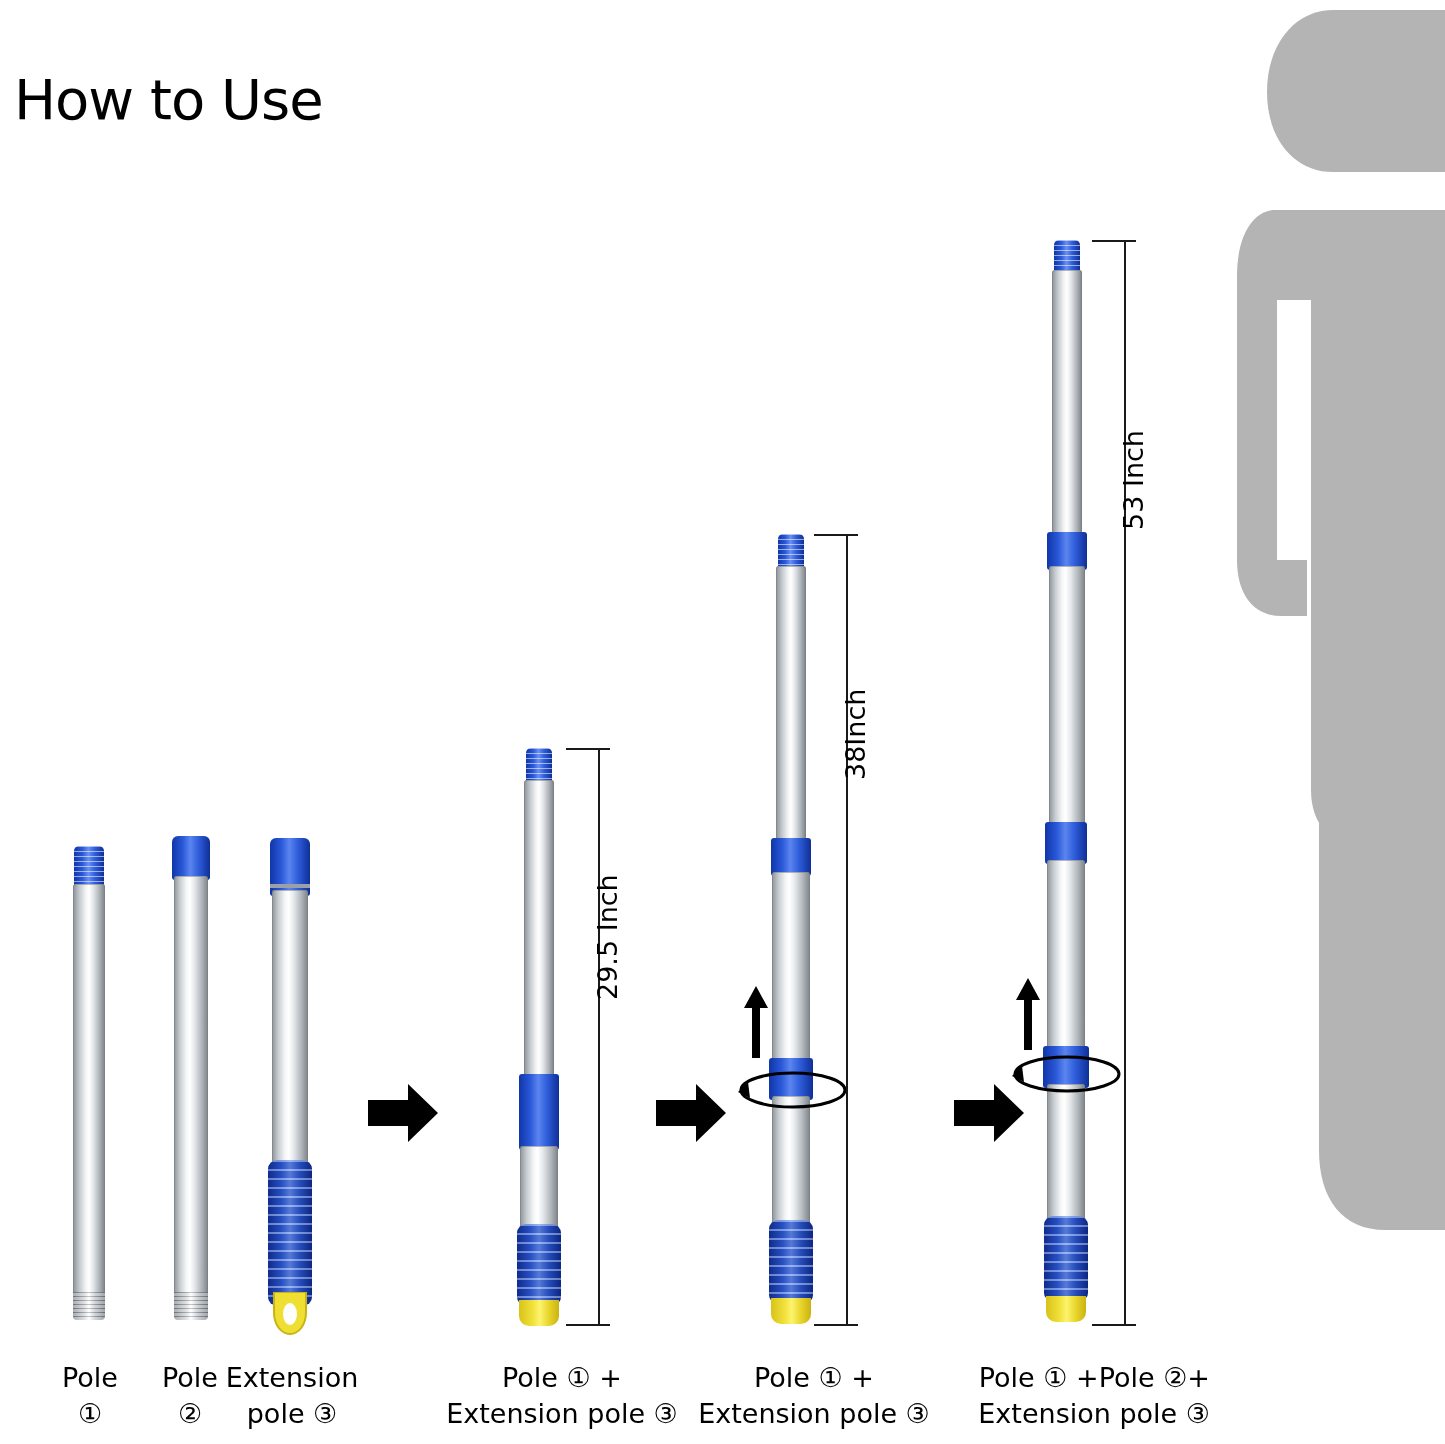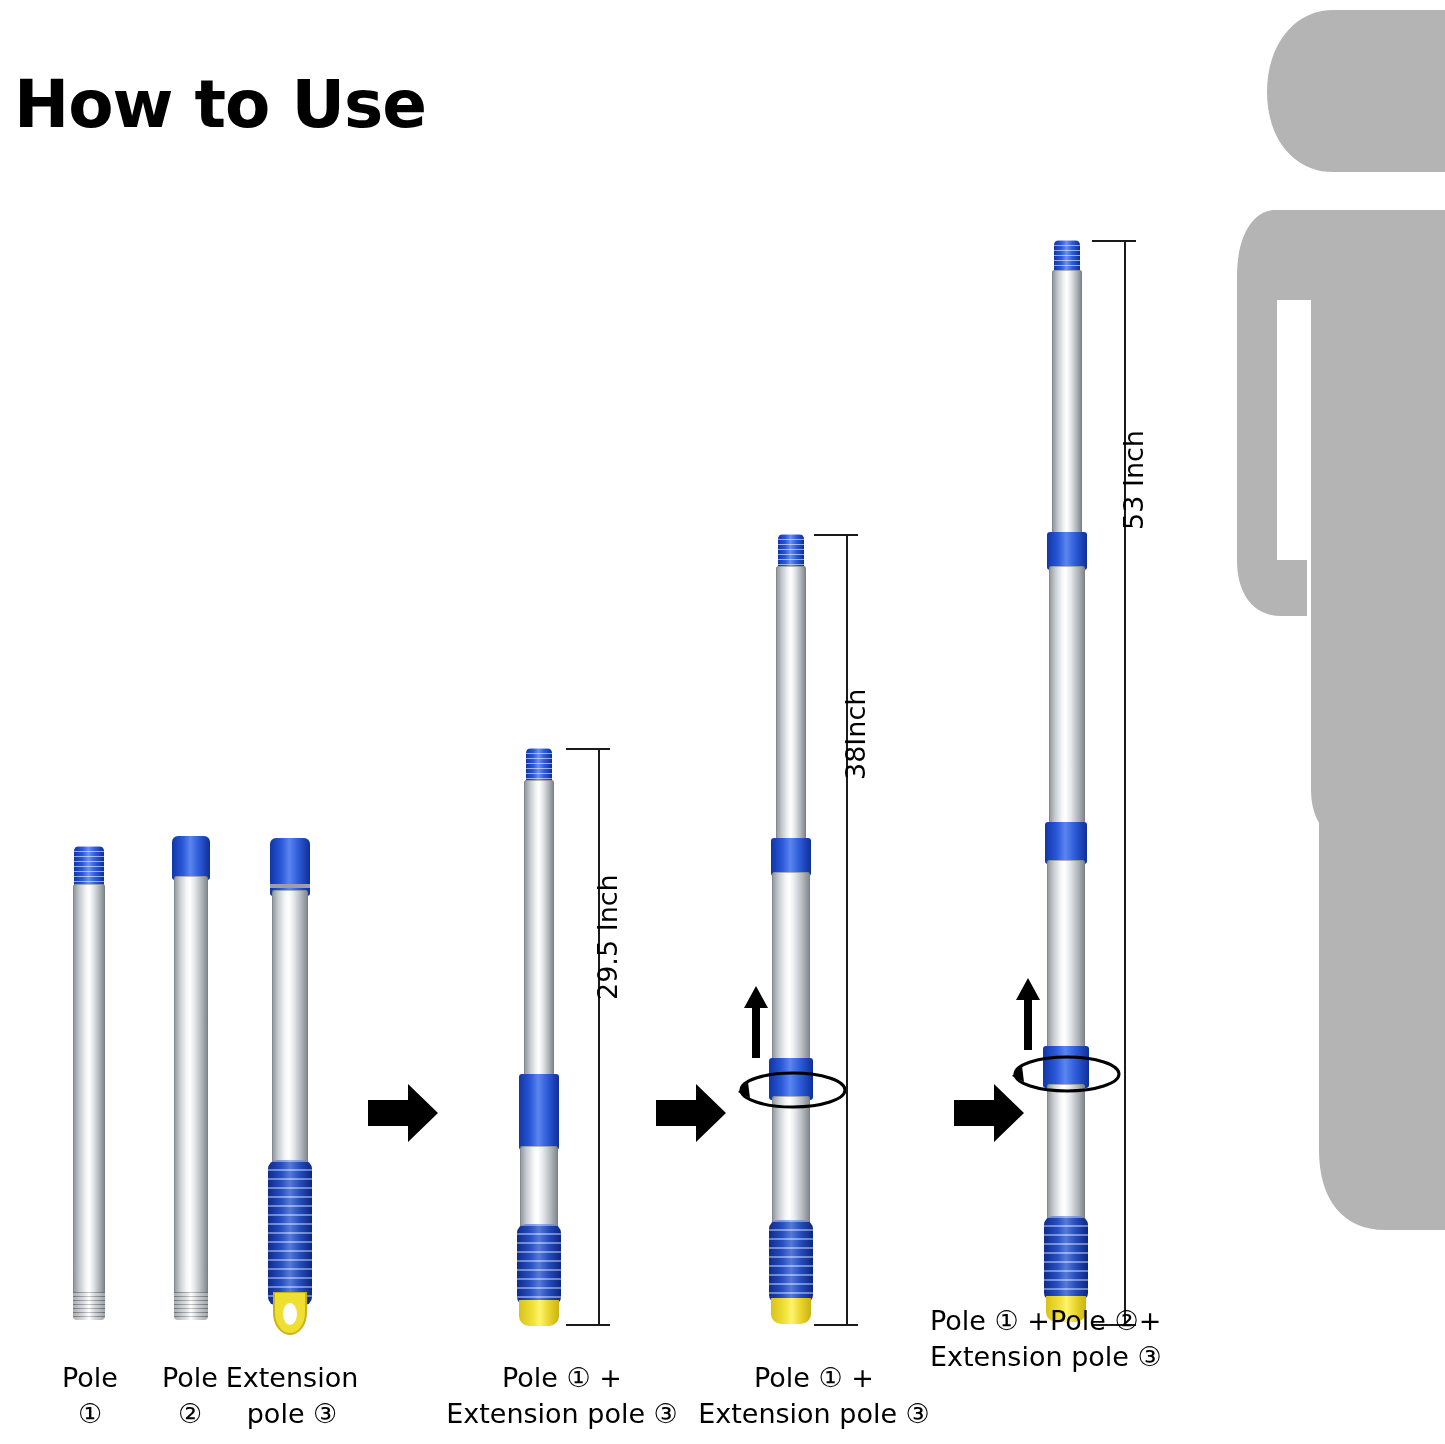--- a/index.html
+++ b/index.html
@@ -15,22 +15,22 @@
     overflow: hidden;
     font-family: "DejaVu Sans", "Liberation Sans", sans-serif;
     color: #000000;
   }
 
   
   .title {
     position: absolute;
     left: 14px;
     top: 72px;
-    font-size: 66px;
-    font-weight: bold;
+    font-size: 56px;
+    font-weight: normal;
     letter-spacing: -1px;
     line-height: 1;
     white-space: nowrap;
   }
   .intro {
     position: absolute;
     left: 8px;
     top: 182px;
     width: 990px;
     font-size: 38px;
@@ -249,16 +249,16 @@
   </svg>
   <svg class="indicator" style="left:1010px; top:1046px; width:114px; height:56px;" viewBox="0 0 114 56">
     <ellipse cx="57" cy="28" rx="52" ry="17" fill="none" stroke="#000000" stroke-width="3"></ellipse>
     <path d="M12 20 L2 30 L14 36 Z" fill="#000000"></path>
   </svg>
 
   <div class="dim-line" style="left:1124px; top:240px; width:2px; height:1086px;"></div>
   <div class="dim-line" style="left:1092px; top:240px; width:44px; height:2px;"></div>
   <div class="dim-line" style="left:1092px; top:1324px; width:44px; height:2px;"></div>
   <div class="dim-label" style="left:1118px; top:530px; transform: rotate(-90deg);">53 Inch</div>
-  <div class="caption" style="left:930px; top:1303px; width:280px; text-align:left;">Pole ①  +Pole ②+
+  <div class="caption" style="left:930px; top:1360px; width:280px; text-align:right;">Pole ①  +Pole ②+
 Extension pole ③</div>
 
 </div>
 
 </body></html>

